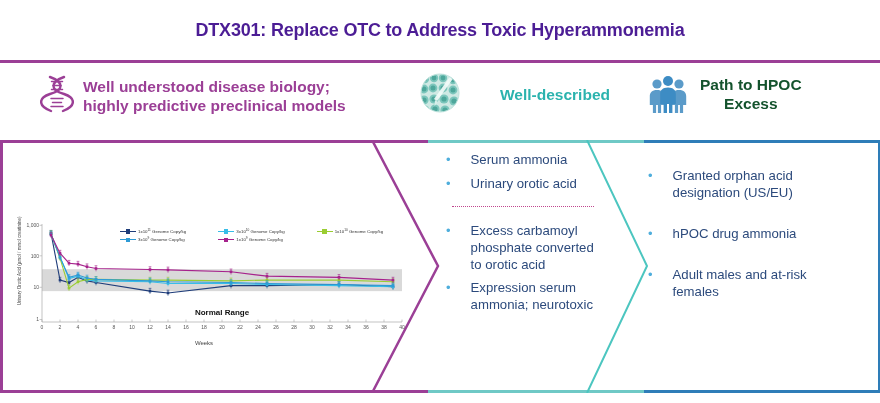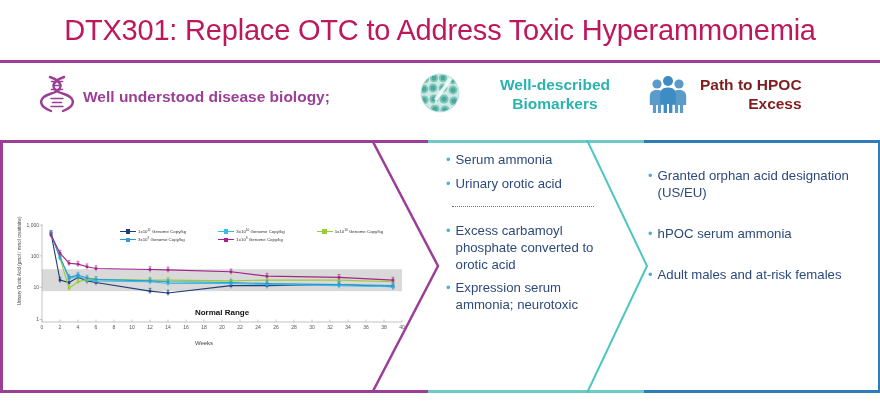--- a/index.html
+++ b/index.html
@@ -18,23 +18,23 @@
   
   #slide-title {
     position: absolute;
     left: 0; top: 0;
     width: 880px; height: 60px;
     display: flex;
     align-items: center;
     justify-content: center;
   }
   #slide-title .t {
-    font-size: 29px;
-    font-weight: normal;
-    color: #be185d;
+    font-size: 18px;
+    font-weight: bold;
+    color: #4c1d95;
     letter-spacing: -0.2px;
     white-space: nowrap;
   }
   #title-rule {
     position: absolute;
     left: 0; top: 60px;
     width: 880px; height: 3px;
     background: #9B3F96;
   }
 
@@ -53,21 +53,21 @@
   .hdr-label {
     font-size: 15.5px;
     font-weight: bold;
     line-height: 1.22;
   }
   #hdr-group-biology { left: 40px; top: 10px; width: 360px; }
   #hdr-group-biology .hdr-label { color: #9B3F96; text-align: left; }
   #hdr-group-biomarkers { left: 420px; top: 10px; width: 215px; gap: 40px; }
   #hdr-group-biomarkers .hdr-label { color: #2BB3AE; text-align: center; }
   #hdr-group-hpoc { left: 645px; top: 10px; width: 230px; }
-  #hdr-group-hpoc .hdr-label { color: #7f1d1d; text-align: right; }
+  #hdr-group-hpoc .hdr-label { color: #14532d; text-align: center; }
 
   .icon-box { flex: 0 0 auto; display: block; }
 
   
   #panel-top-left {
     position: absolute; left: 0; top: 140px;
     width: 428px; height: 2.5px; background: #9B3F96;
   }
   #panel-top-mid {
     position: absolute; left: 428px; top: 140px;
@@ -199,21 +199,21 @@
     line-height: 1.28;
     margin-bottom: 7px;
   }
   #col-hpoc .bullet { margin-bottom: 24px; }
   .bullet .dot {
     flex: 0 0 auto;
     color: #4FAEDC;
     font-size: 13px;
     line-height: 1.28;
   }
-  .bullet .txt { flex: 1 1 auto; }
+  .bullet .txt { flex: 1 1 auto; margin-left: 15px; }
 
   #biomarker-divider {
     height: 0;
     border-top: 1.6px dotted #C0478E;
     margin: 13px 2px 16px 6px;
   }
 </style>
 </head>
 <body>
 
@@ -236,20 +236,21 @@
           <line x1="13" y1="12.5" x2="21" y2="12.5"></line>
           <line x1="11.5" y1="16.5" x2="22.5" y2="16.5"></line>
           <line x1="11" y1="25.5" x2="23" y2="25.5"></line>
           <line x1="12.5" y1="29.5" x2="21.5" y2="29.5"></line>
           <line x1="11" y1="33.5" x2="23" y2="33.5"></line>
         </g>
       </svg>
     </span>
     <span class="hdr-label">
       <span>Well understood disease biology;</span><br>
+      <span>highly predictive preclinical models</span>
     </span>
   </div>
 
   <div class="hdr-group" id="hdr-group-biomarkers">
     <span class="icon-box">
       <svg width="40" height="40" viewBox="0 0 40 40">
         <defs>
           <clipPath id="circClip">
               <circle cx="20" cy="20" r="19"></circle>
             </clipPath>
@@ -293,21 +294,20 @@
               <circle cx="35" cy="38" r="2.6"></circle>
           </g>
           <path d="M34 -2 L14 26 L17 28 L37 0 Z" fill="#F2FBF9" opacity="0.92"></path>
           <path d="M15 27 L18 29 L14.5 33 Z" fill="#D7EFEA"></path>
         </g>
         <circle cx="20" cy="20" r="19" fill="none" stroke="#BFE3DD" stroke-width="1"></circle>
       </svg>
     </span>
     <span class="hdr-label">
       <span>Well-described</span><br>
-      <span>Biomarkers</span>
     </span>
   </div>
 
   <div class="hdr-group" id="hdr-group-hpoc">
     <span class="icon-box">
       <svg width="46" height="40" viewBox="0 0 46 40">
         <g fill="#5B9BC9">
           <circle cx="12" cy="11" r="4.6"></circle>
           <path d="M12 17 c-5 0 -7.2 2.6 -7.2 6.2 V32 h3.1 v8 h3.2 v-8 h1.8 v8 h3.2 v-8 h3.1 v-8.8 c0 -3.6 -2.2 -6.2 -7.2 -6.2 z"></path>
           <circle cx="34" cy="11" r="4.6"></circle>
@@ -681,20 +681,20 @@
 </div>
 
 <div class="bullet-col" id="col-hpoc">
   <div id="hpoc-list">
       <div class="bullet">
         <span class="dot">•</span>
         <span class="txt">Granted orphan acid designation (US/EU)</span>
       </div>
       <div class="bullet">
         <span class="dot">•</span>
-        <span class="txt">hPOC serum ammonia</span>
+        <span class="txt">hPOC drug ammonia</span>
       </div>
       <div class="bullet">
         <span class="dot">•</span>
         <span class="txt">Adult males and at-risk females</span>
       </div>
     </div>
 </div>
 
 </body></html>

